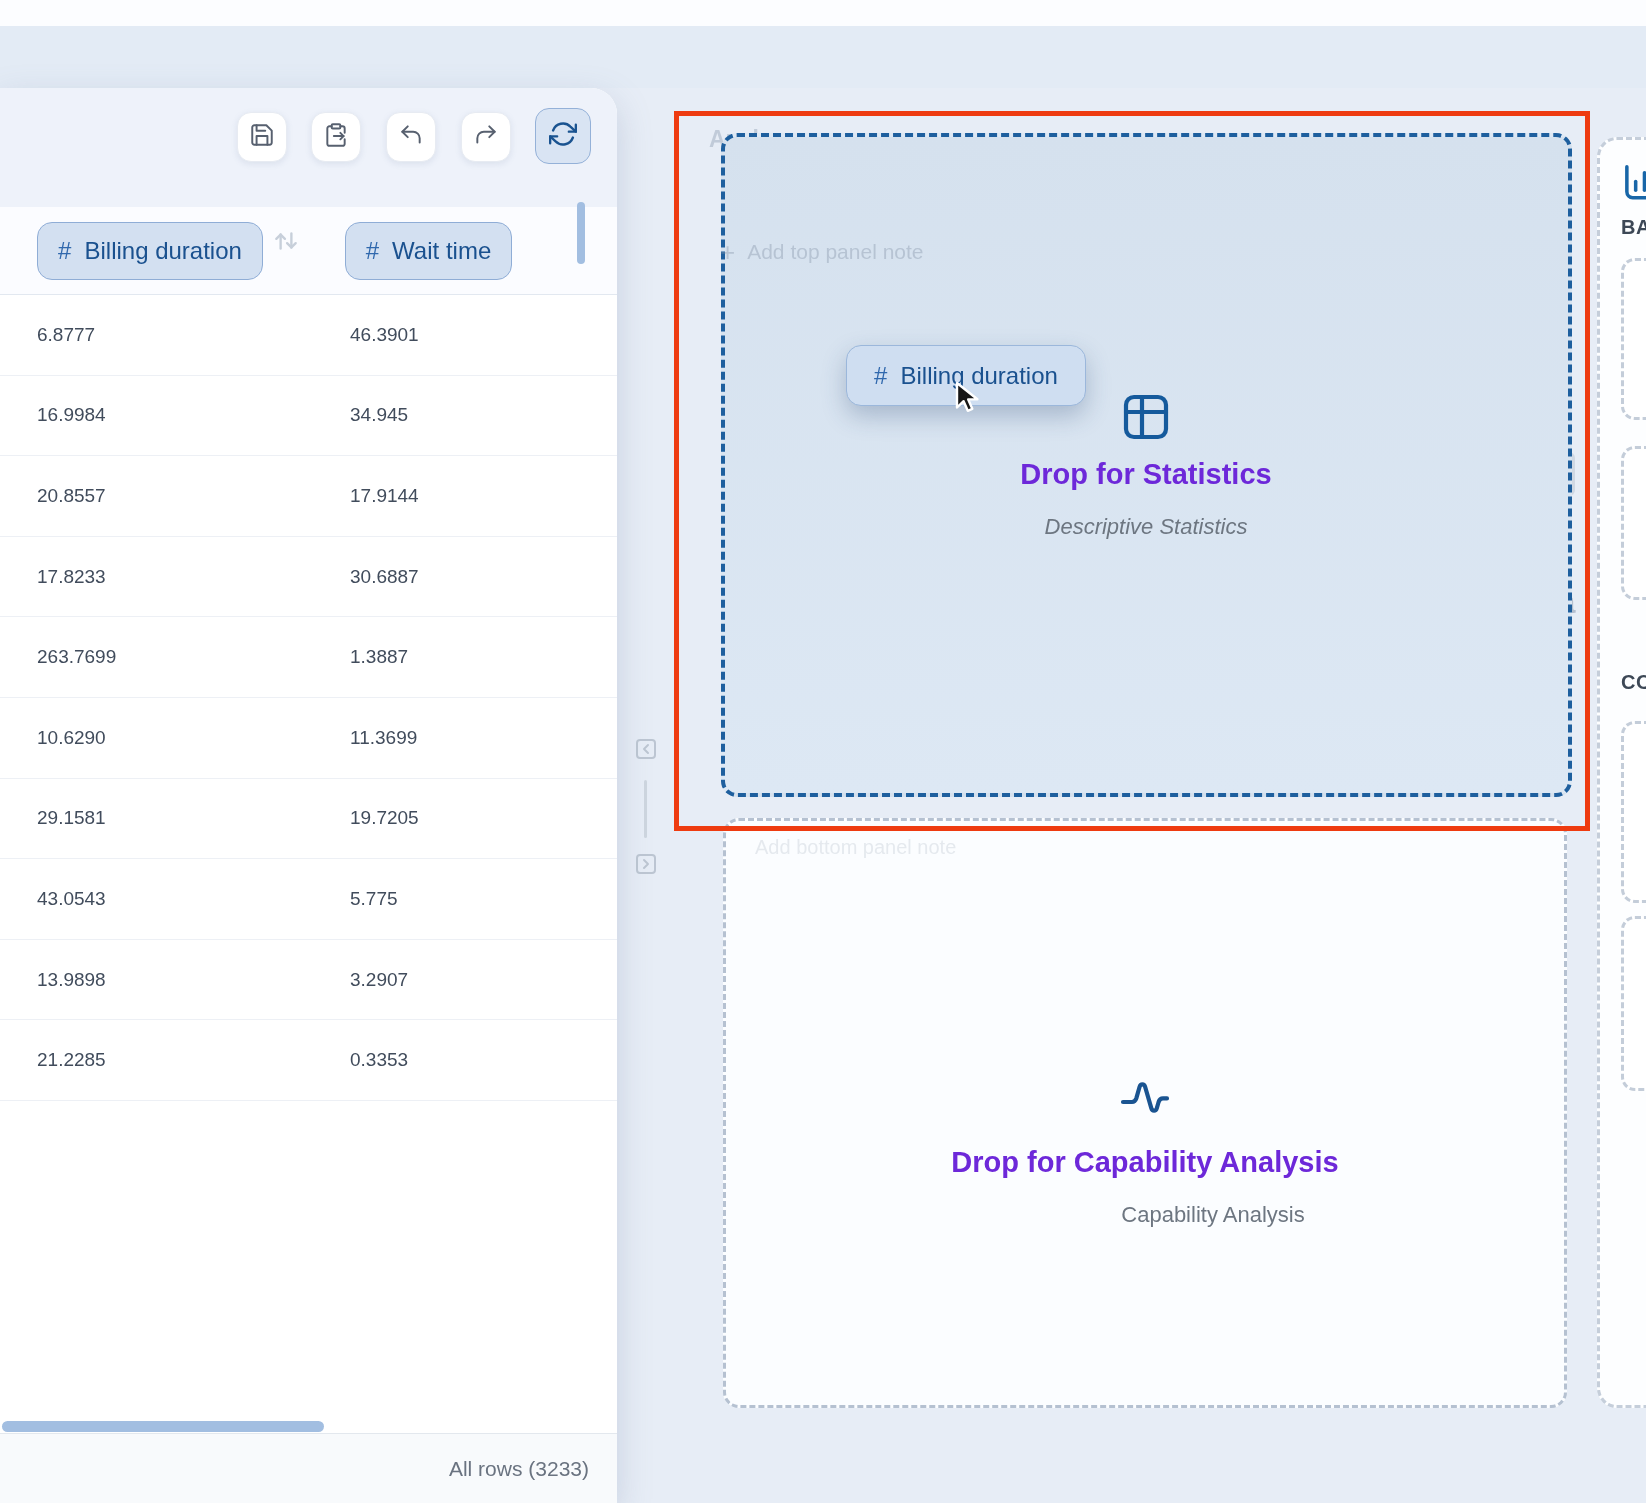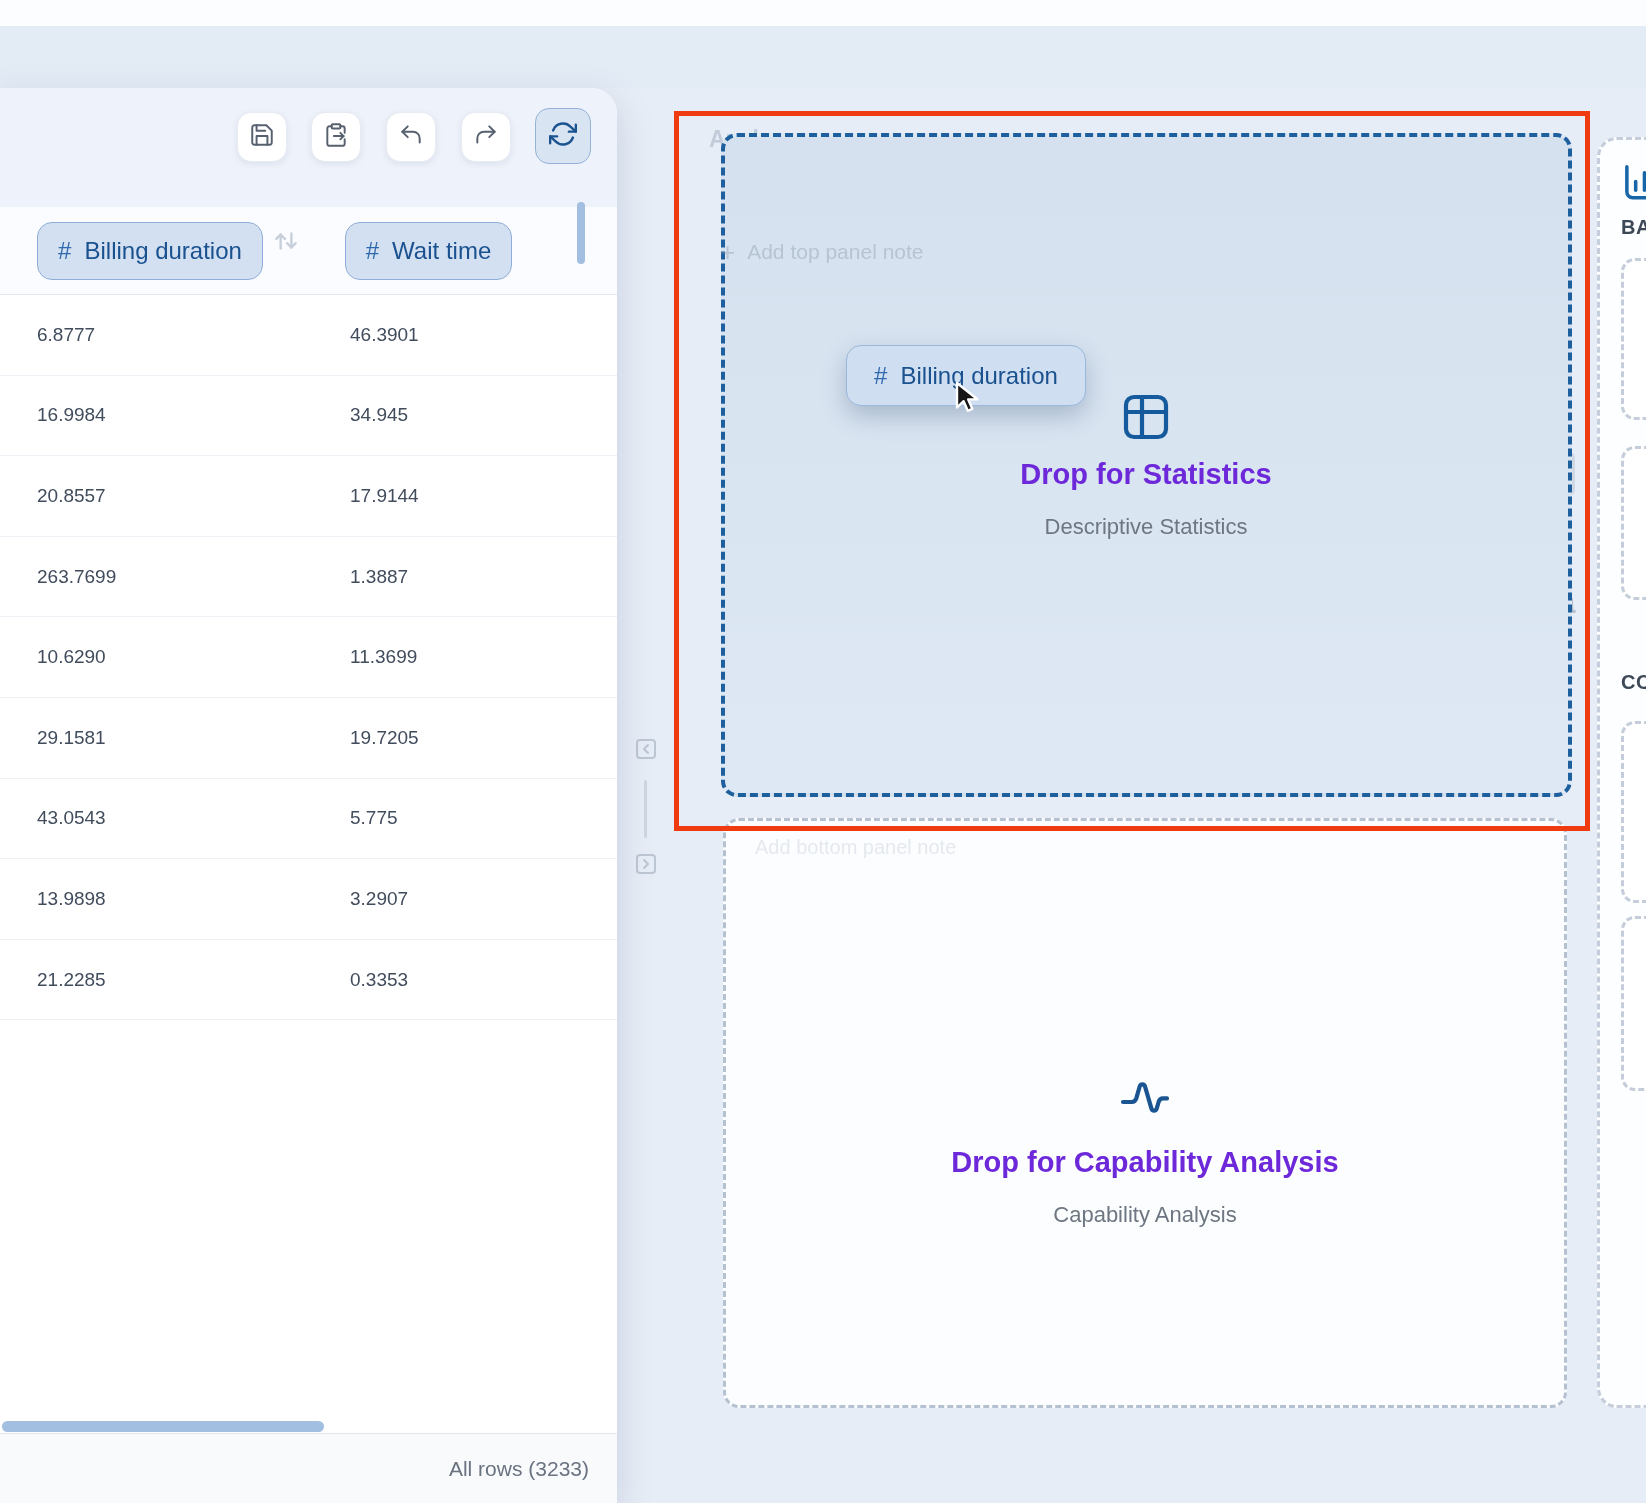--- a/index.html
+++ b/index.html
@@ -157,20 +157,24 @@
         </div>
         <div class="trow">
           <div class="tcell">16.9984</div>
           <div class="tcell">34.945</div>
         </div>
         <div class="trow">
           <div class="tcell">20.8557</div>
           <div class="tcell">17.9144</div>
         </div>
         <div class="trow">
+          <div class="tcell">17.8233</div>
+          <div class="tcell">30.6887</div>
+        </div>
+        <div class="trow">
           <div class="tcell">263.7699</div>
           <div class="tcell">1.3887</div>
         </div>
         <div class="trow">
           <div class="tcell">10.6290</div>
           <div class="tcell">11.3699</div>
         </div>
         <div class="trow">
           <div class="tcell">29.1581</div>
           <div class="tcell">19.7205</div>
@@ -214,21 +218,21 @@
   <div class="abs capability-zone"></div>
   <div class="abs faint-bottom-note">
     <span>Add bottom panel note</span>
   </div>
   <span class="abs" style="left:1117px;top:1068px;">
     <svg width="56" height="56" viewBox="0 0 56 56" fill="none" stroke="#1a5491" stroke-width="4.2" stroke-linecap="round" stroke-linejoin="round">
       <path d="M6 34h9c2.5 0 3.5-1.2 4.3-3.6l3.3-11.6c.9-3.2 4.6-3.2 5.5 0l6.2 21.4c.9 3.2 4.6 3.2 5.5 0l1.8-6.2c.8-2.4 1.8-3.6 4.3-3.6H50"></path>
     </svg>
   </span>
   <div class="abs drop-title" style="left:1145px;top:1146px;">Drop for Capability Analysis</div>
-  <div class="abs drop-sub" style="left:1145px;top:1202px;">Capability Analysis</div>
+  <div class="abs drop-sub" style="left:1213px;top:1202px;">Capability Analysis</div>
 
   <div class="abs right-card">
     <span class="abs" style="left:21px;top:22px;">
       <svg width="44" height="42" viewBox="0 0 30 28" fill="none" stroke="#1866a8" stroke-width="2.4" stroke-linecap="round" stroke-linejoin="round">
         <path d="M4 3v17a4 4 0 0 0 4 4h20"></path>
         <line x1="10" y1="19" x2="10" y2="13"></line>
           <line x1="16" y1="19" x2="16" y2="7"></line>
         <line x1="22" y1="19" x2="22" y2="15"></line>
           <line x1="28" y1="19" x2="28" y2="10"></line>
       </svg>
@@ -253,21 +257,21 @@
     <span>Add top panel note</span>
   </div>
   <span class="abs" style="left:1122px;top:393px;">
     <svg width="48" height="48" viewBox="0 0 48 48" fill="none" stroke="#155a9c" stroke-width="4.2" stroke-linecap="round" stroke-linejoin="round">
       <rect x="4" y="4" width="40" height="40" rx="8"></rect>
       <line x1="20" y1="4" x2="20" y2="44"></line>
         <line x1="4" y1="19" x2="44" y2="19"></line>
     </svg>
   </span>
   <div class="abs drop-title" style="left:1146px;top:458px;">Drop for Statistics</div>
-  <div class="abs drop-sub" style="left:1146px;top:514px;">Descriptive Statistics</div>
+  <div class="abs drop-sub" style="left:1146px;top:514px;font-style:italic;">Descriptive Statistics</div>
 
   <div class="abs drag-chip">
     <div class="chip">
       <span class="hash">#</span>
       <span>Billing duration</span>
     </div>
   </div>
   <span class="abs cursor">
     <svg width="30" height="34" viewBox="0 0 30 34">
       <path d="M3 2 L3 26.5 L9.6 20.2 L13.8 29.8 L18.3 27.8 L14.2 18.4 L23.4 18.2 Z" fill="#161616" stroke="#ffffff" stroke-width="2.4" stroke-linejoin="round"></path>

